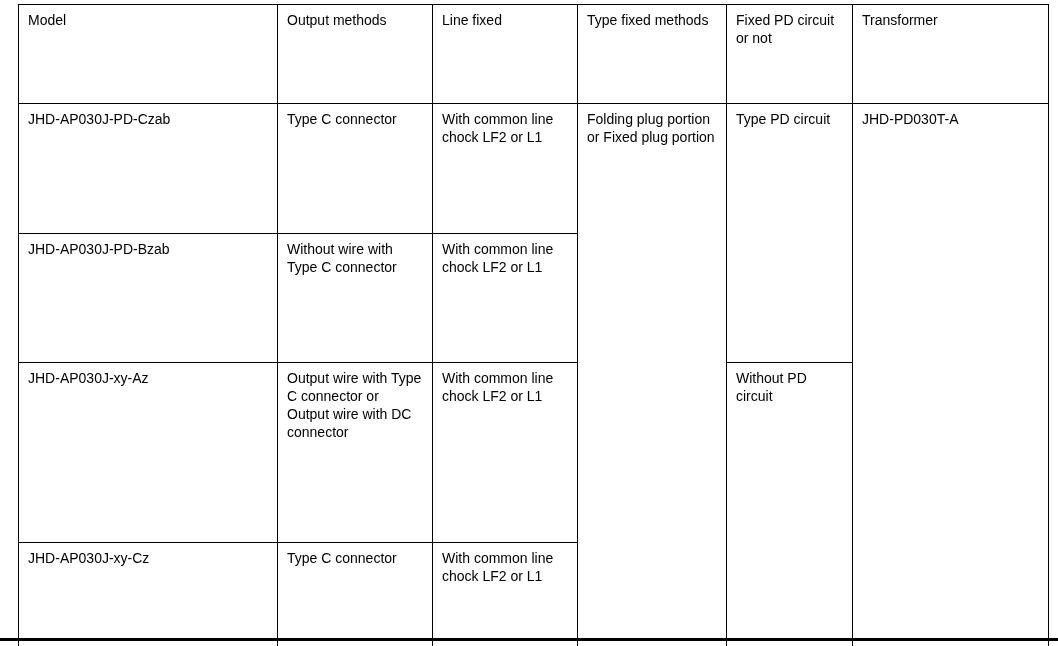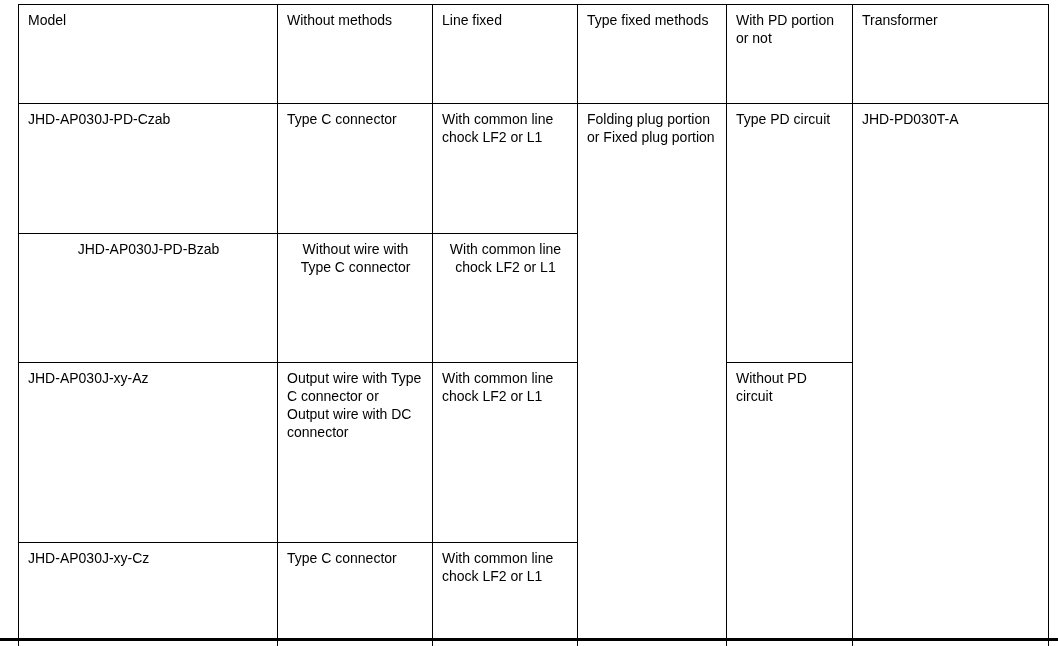--- a/index.html
+++ b/index.html
@@ -40,21 +40,21 @@
   
   col.c-model       { width: 259px; }
   col.c-output      { width: 155px; }
   col.c-chock       { width: 145px; }
   col.c-plug        { width: 149px; }
   col.c-pd          { width: 126px; }
   col.c-transformer { width: 196px; }
 
   .r-header td { height: 86px; }
   .r-1 td { height: 117px; }
-  .r-2 td { height: 116px; text-align: center; }
+  .r-2 td { height: 116px; }
   .r-3 td { height: 167px; margin-top: 9px; }
   .r-4 td { height: 118px; }
 
   
   #bottom-rule {
     position: absolute;
     left: 0;
     top: 638px;
     width: 1058px;
     height: 3px;
@@ -70,24 +70,24 @@
       <col class="c-model">
       <col class="c-output">
       <col class="c-chock">
       <col class="c-plug">
       <col class="c-pd">
       <col class="c-transformer">
     </colgroup>
     <tbody>
       <tr class="r-header">
         <td>Model</td>
-        <td>Without methods</td>
+        <td>Output methods</td>
         <td>Line fixed</td>
         <td>Type fixed methods</td>
-        <td>With PD portion or not</td>
+        <td>Fixed PD circuit or not</td>
         <td>Transformer</td>
       </tr>
 
       <tr class="r-1">
         <td>JHD-AP030J-PD-Czab</td>
         <td>Type C connector</td>
         <td>With common line chock LF2 or L1</td>
         <td rowspan="4">Folding plug portion or Fixed plug portion</td>
         <td rowspan="2">Type PD circuit</td>
         <td rowspan="4">JHD-PD030T-A</td>

